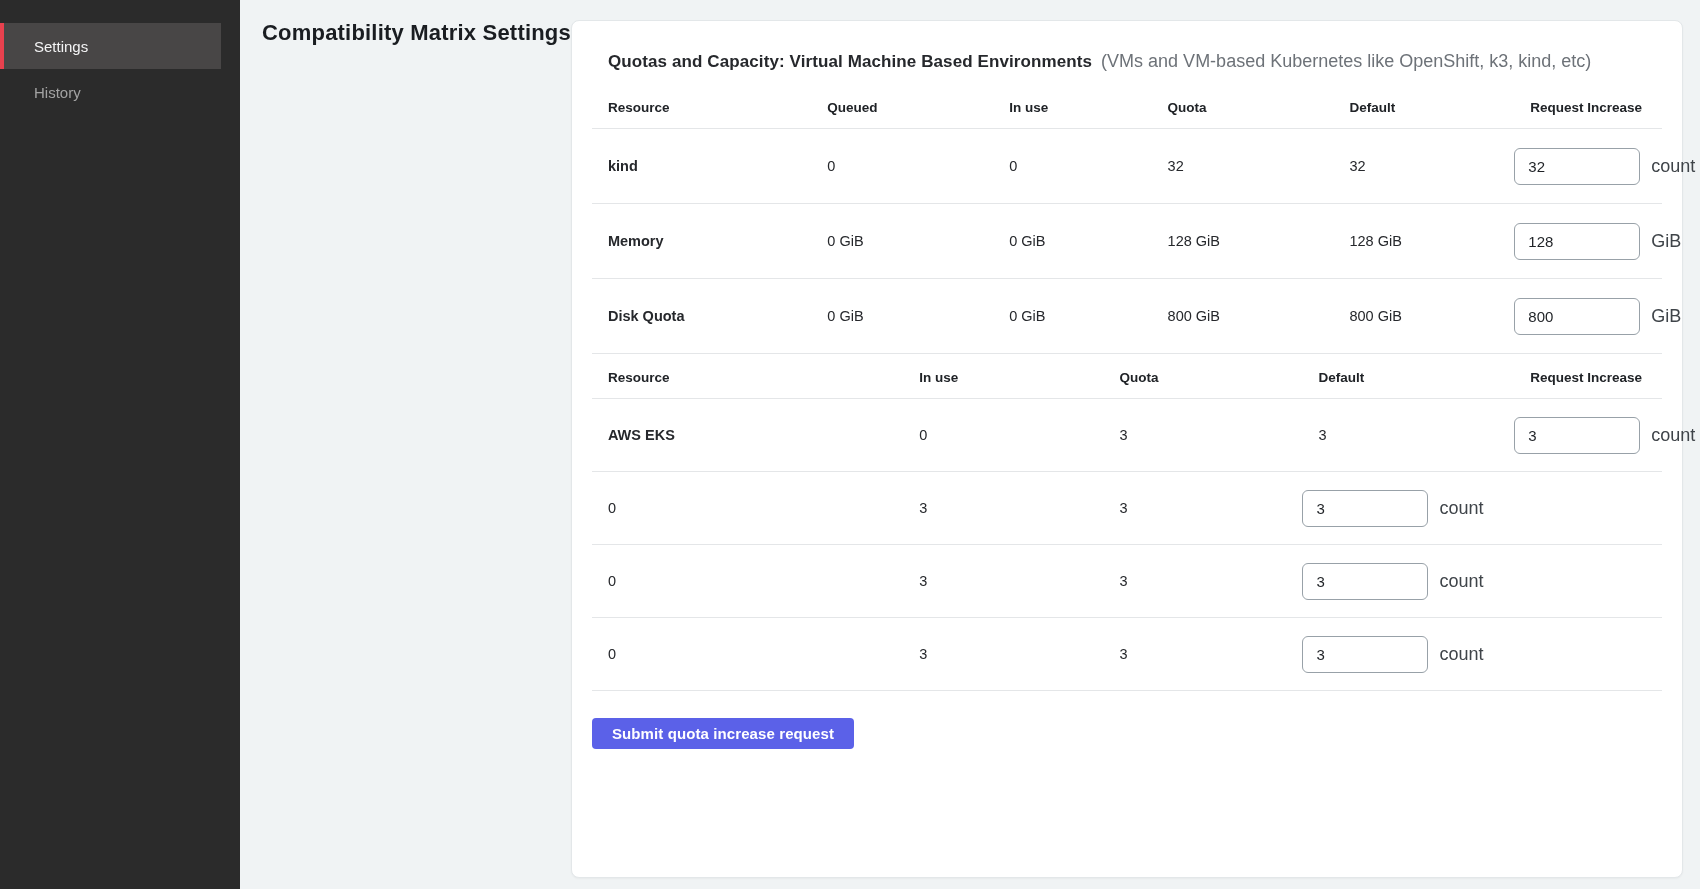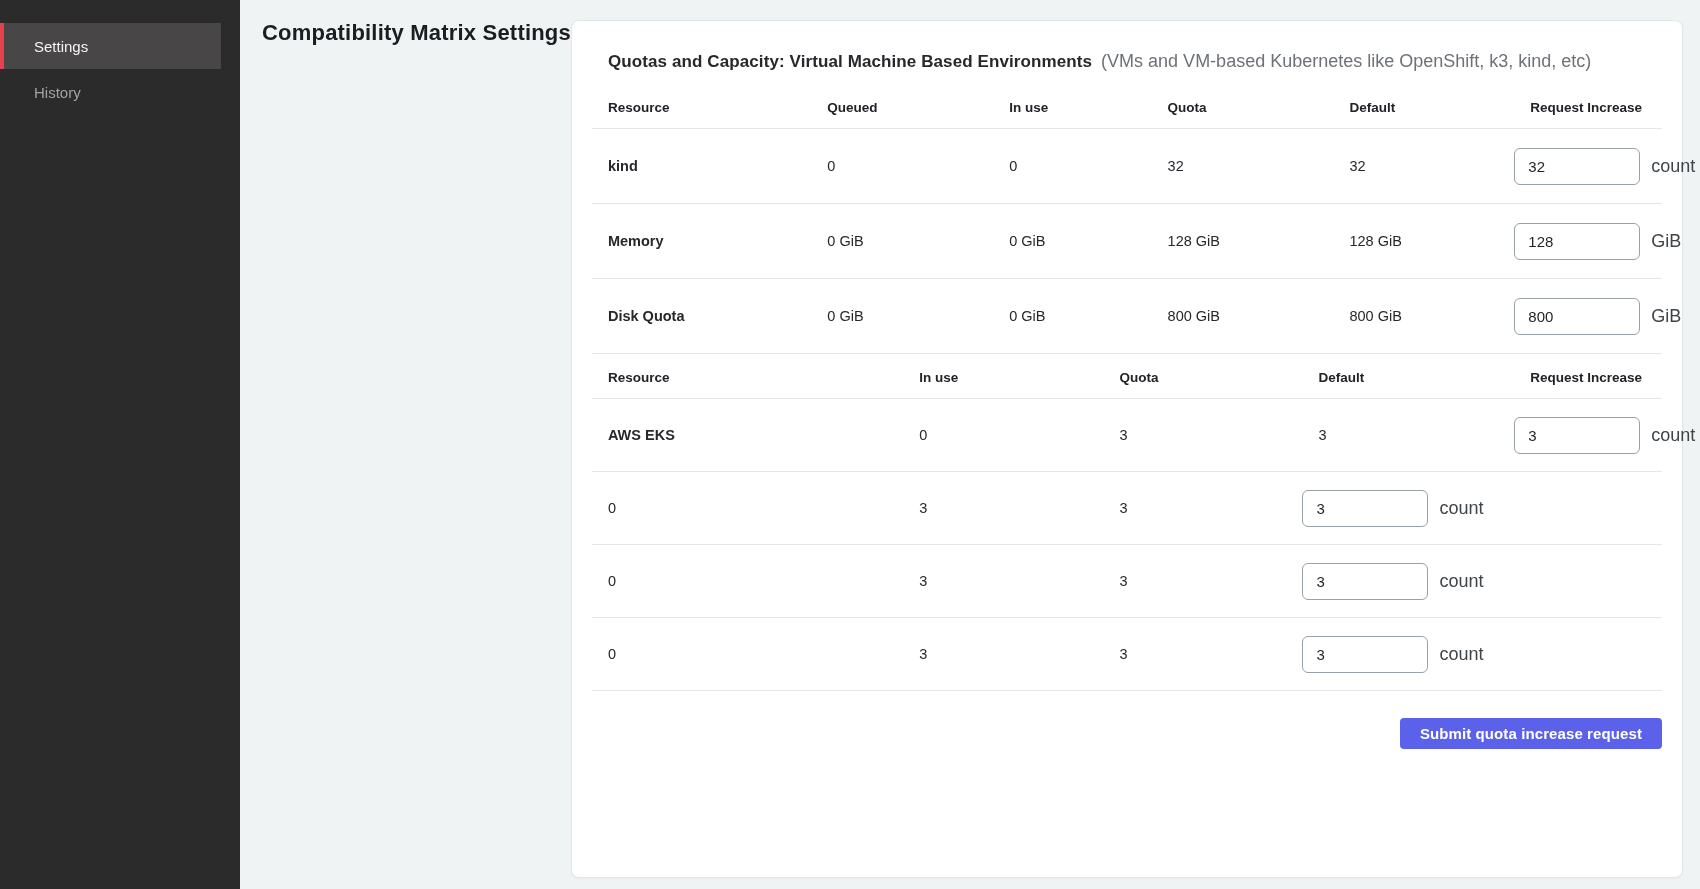--- a/index.html
+++ b/index.html
@@ -98,21 +98,21 @@
     border:1px solid var(--input-border);
     border-radius:6px;
     font-family:"Liberation Sans","DejaVu Sans",sans-serif;
     font-size:15px;color:#1f2226;
     padding-left:13px;
     background:#fff;
     outline:none;
   }
   .unit-label{font-size:18px;color:#3f4449;}
   .card-footer{
-    display:flex;justify-content:flex-end;
+    display:flex;justify-content:flex-start;
     padding:27px 0 2px 0;
   }
   .submit-btn{
     background:var(--button-bg);
     color:#ffffff;
     border:none;border-radius:4px;
     font-family:"Liberation Sans","DejaVu Sans",sans-serif;
     font-size:15px;font-weight:bold;
     padding:7px 20px;height:31px;
     cursor:pointer;

